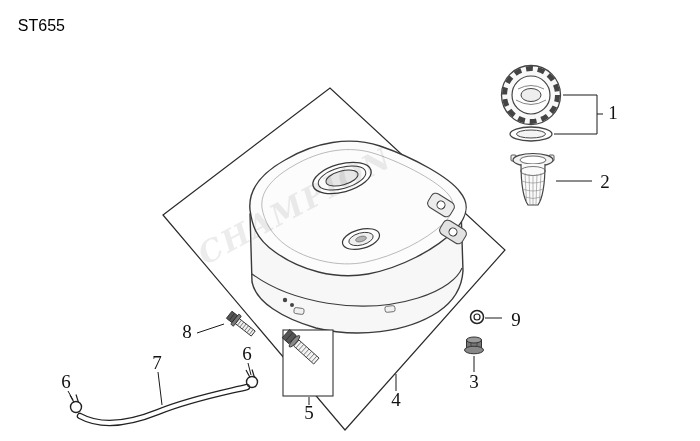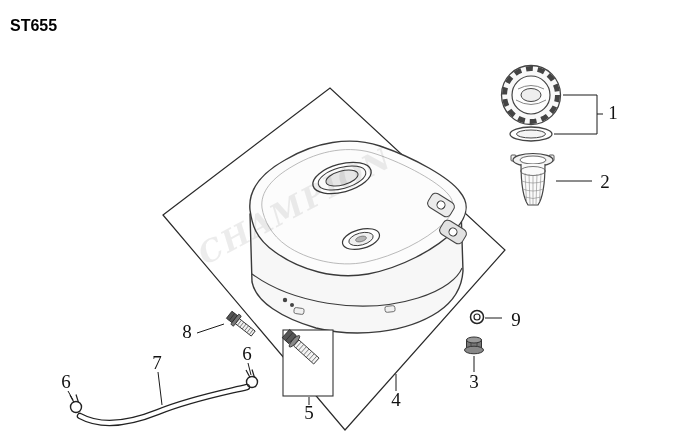--- a/index.html
+++ b/index.html
@@ -12,21 +12,21 @@
     padding:2px 8px 0 10px;box-sizing:border-box;
   }
   .logo{width:205px;white-space:nowrap;}
   .logo-text{
     font-family:"DejaVu Serif", serif;
     font-style:italic;font-weight:bold;font-size:28px;
     letter-spacing:.5px;
   }
   .logo-reg{font-size:10px;font-weight:bold;vertical-align:super;margin-left:1px;}
   .doc-title{flex:1;text-align:center;font-size:12.5px;padding-right:55px;}
-  .model{font-size:16px;min-width:55px;font-weight:bold;}
+  .model{font-size:16px;text-align:right;min-width:55px;}
   svg text.part-num{
     font-family:"Liberation Serif", serif;
     font-size:19px;fill:#111;
   }
   svg .wm{
     font-family:"DejaVu Serif", serif;font-style:italic;font-weight:bold;
     font-size:30px;fill:#1a1a1a;opacity:.08;letter-spacing:2px;
   }
 </style>
 </head>

